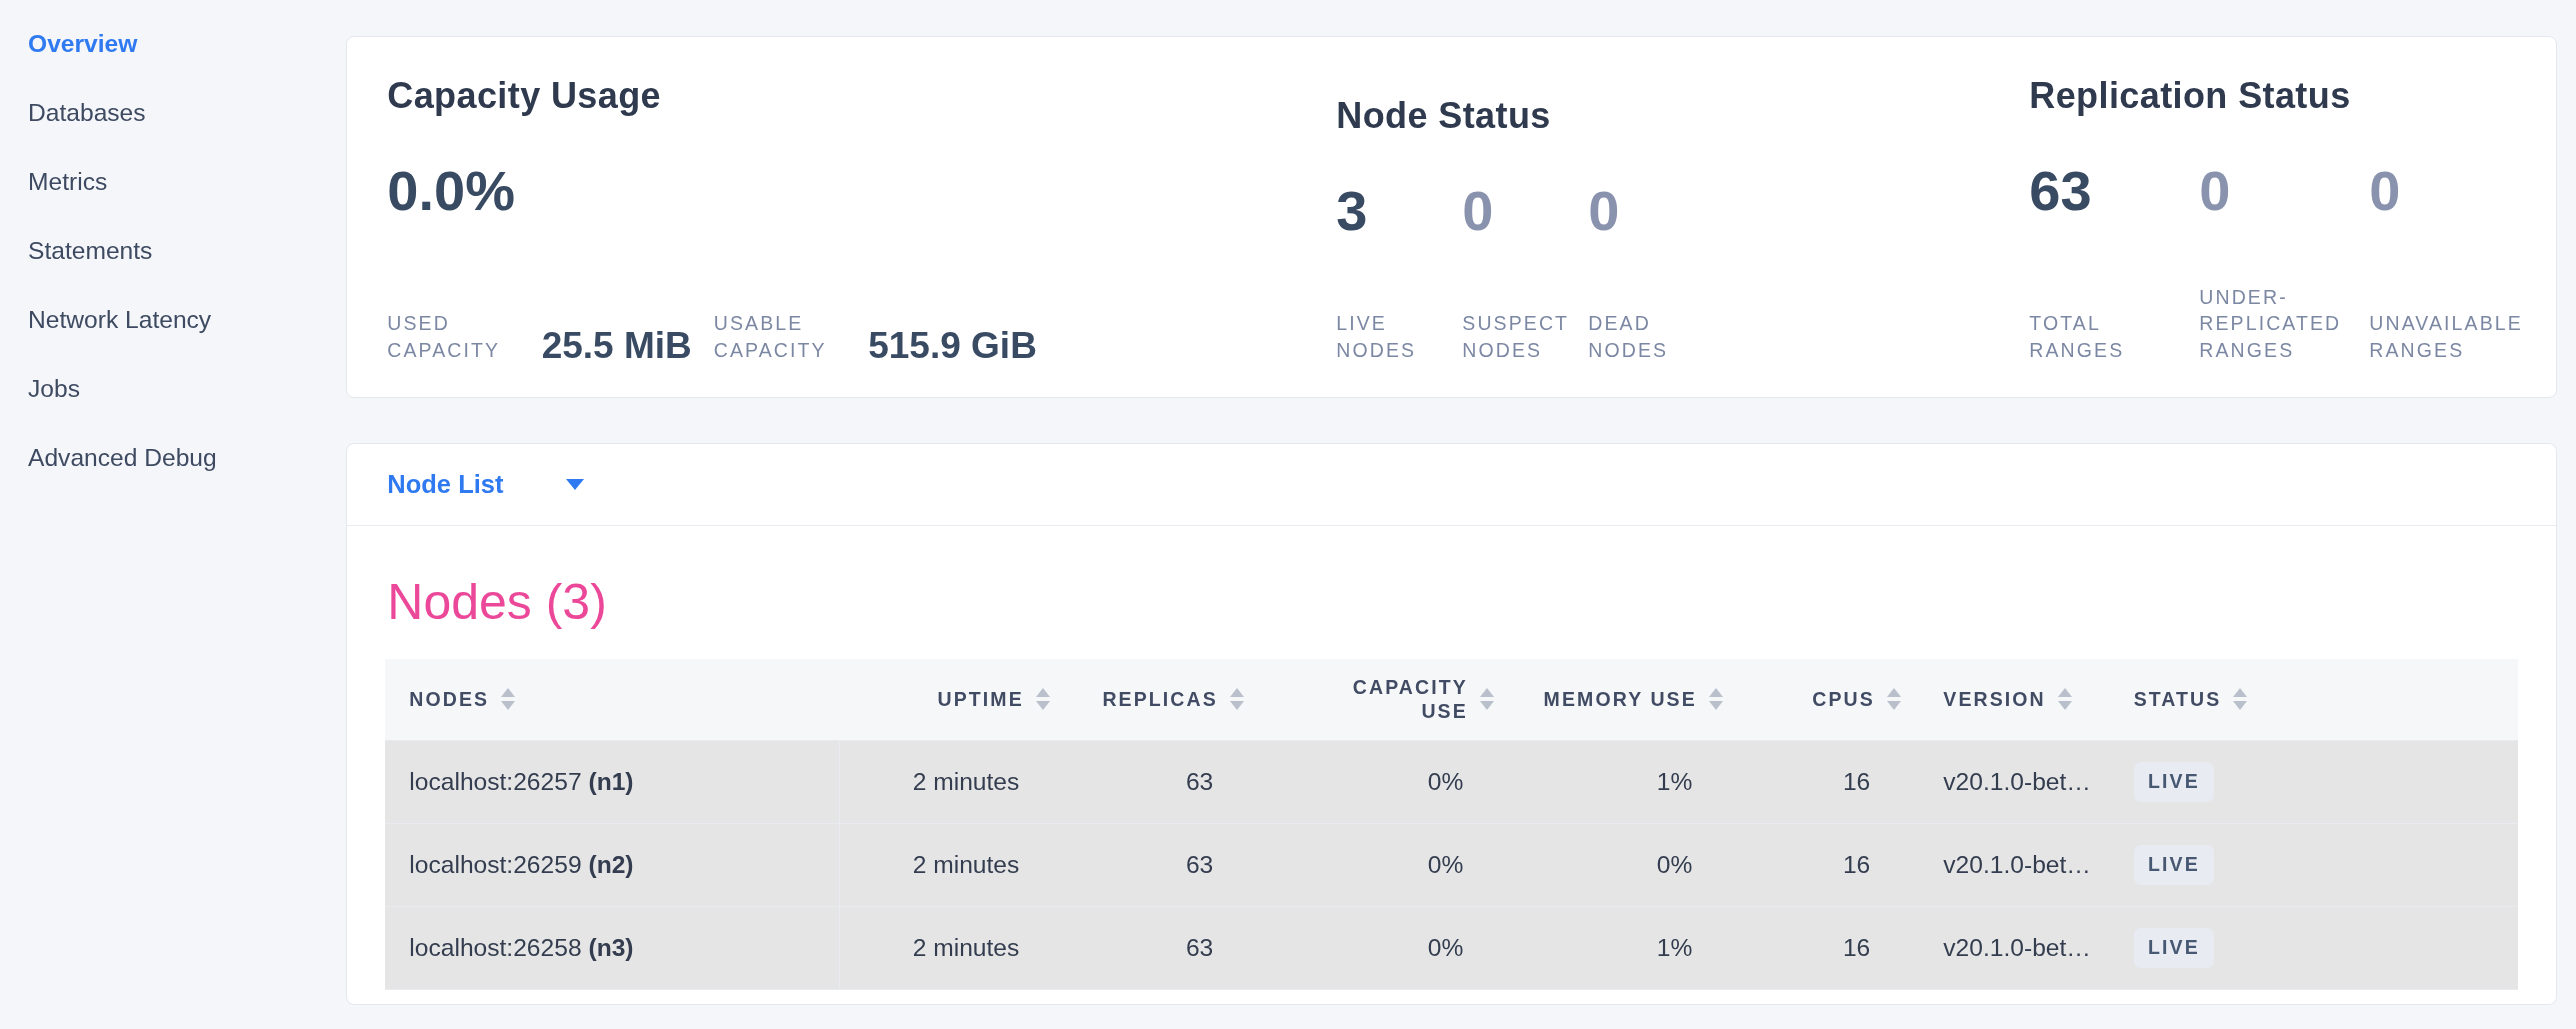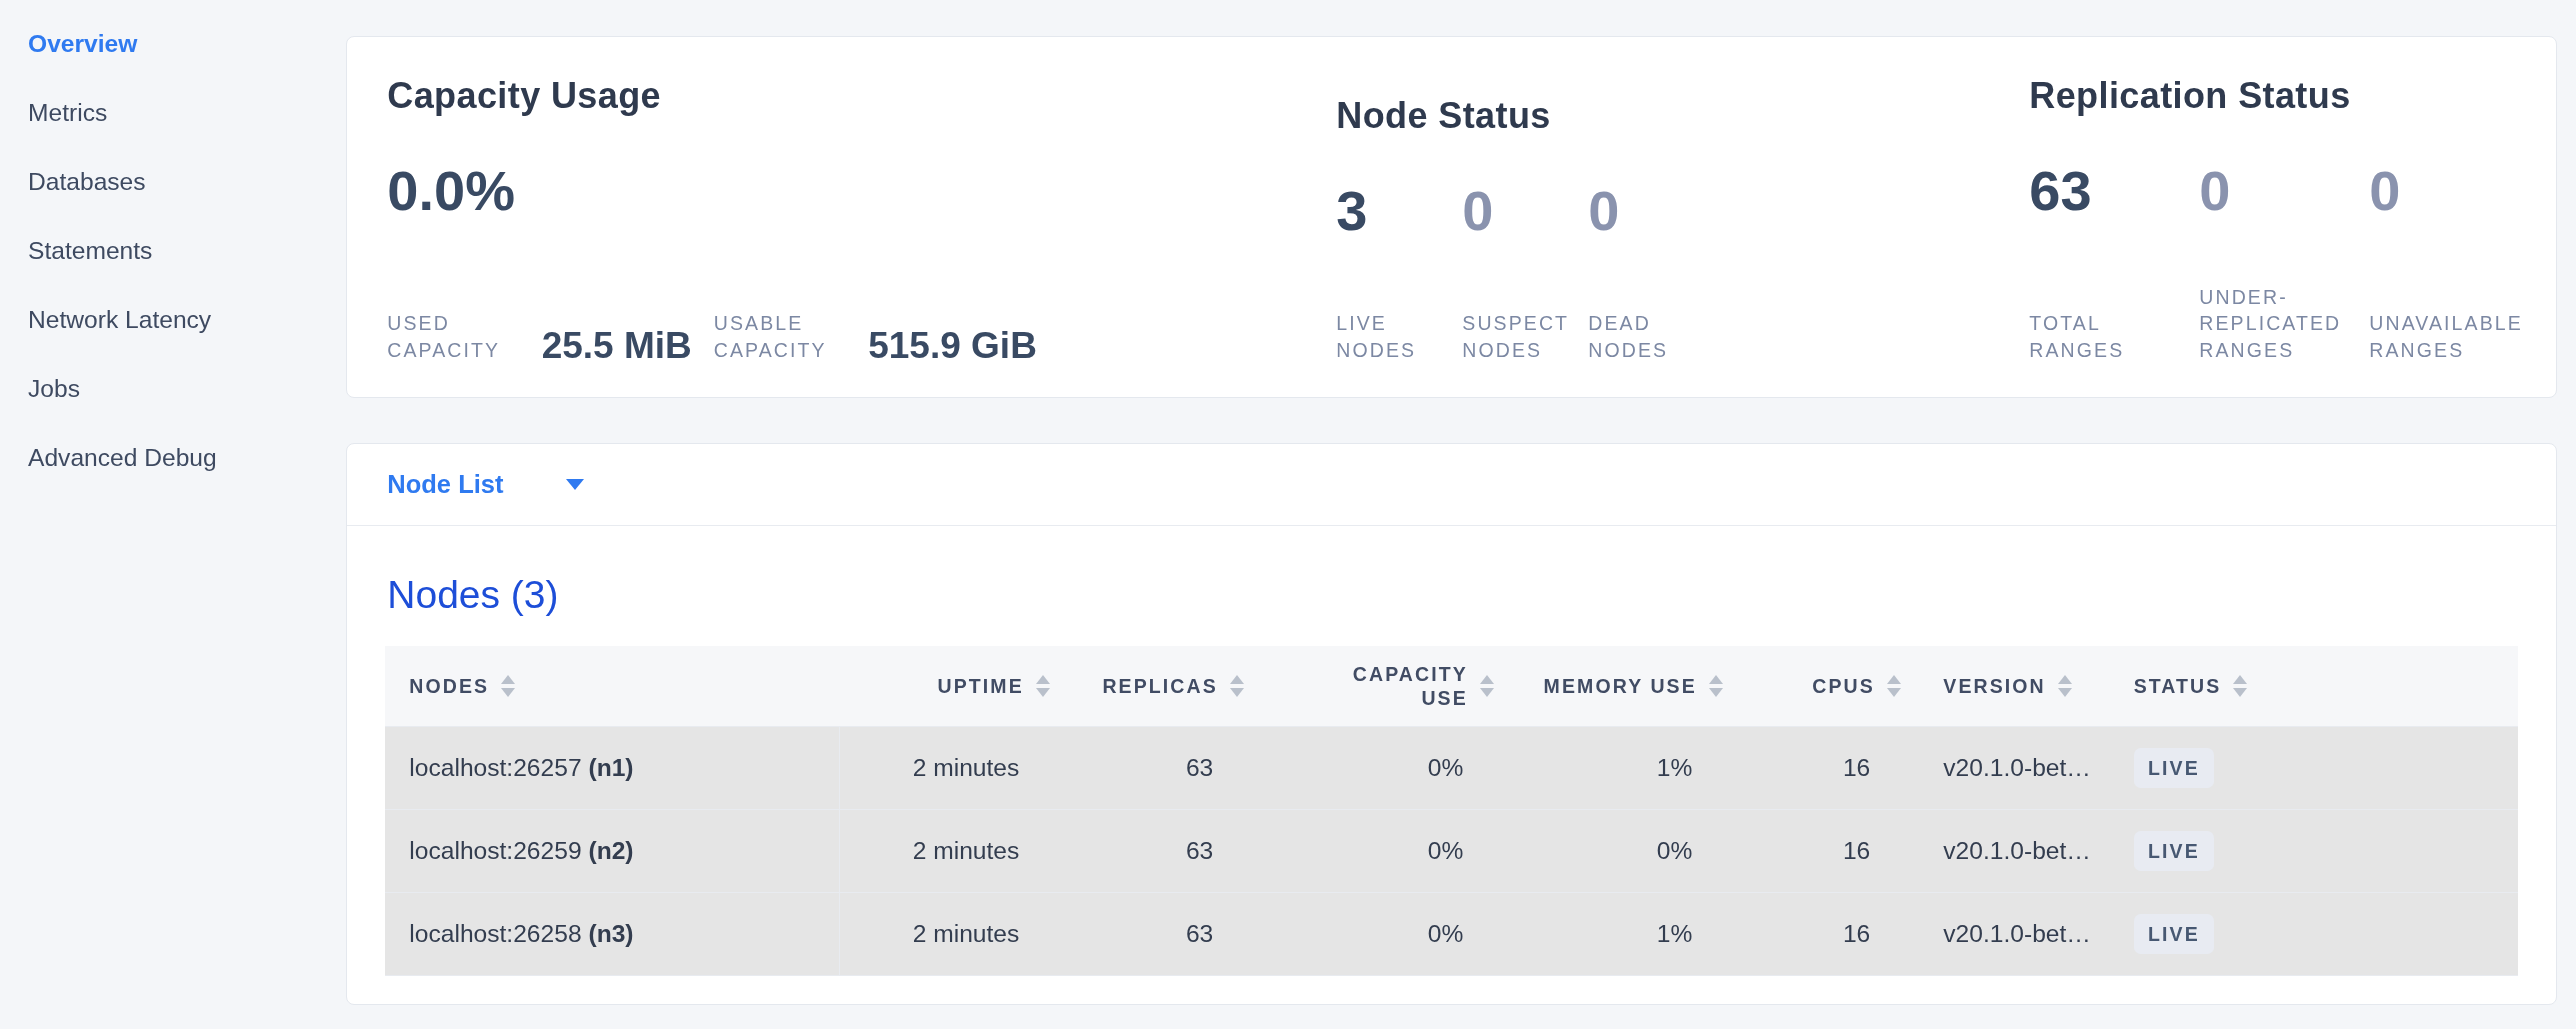--- a/index.html
+++ b/index.html
@@ -79,21 +79,21 @@
     color:var(--label);white-space:pre-line;}
 
   
   .nodelist{height:562px;padding-bottom:36px;}
   .dropdown-row{height:82px;display:flex;align-items:center;padding-left:40px;
     border-bottom:1.7px solid var(--rule);}
   .dropdown{display:flex;align-items:center;cursor:pointer;gap:41px;}
   .dropdown-label{font-size:25.5px;font-weight:600;color:var(--accent);}
   .caret{width:0;height:0;margin-left:22px;border-left:9.3px solid transparent;
     border-right:9.3px solid transparent;border-top:11px solid var(--accent);}
-  .nodes-heading{margin:46px 40px 27px;font-size:39px;line-height:1.2;font-weight:500;color:#1d4ed8;}
+  .nodes-heading{margin:46px 40px 27px;font-size:50px;line-height:1.2;font-weight:500;color:#ec4899;}
 
   table{margin:0 38px;width:calc(100% - 76px);border-collapse:collapse;table-layout:fixed;}
   thead th{background:#f6f7f9;height:81px;padding:0;border-bottom:1.7px solid var(--rule);
     font-size:19.5px;font-weight:700;letter-spacing:2.1px;color:var(--header-text);cursor:pointer;}
   .th-inner{display:flex;align-items:center;height:100%;}
   .th-left .th-inner{justify-content:flex-start;padding-left:24px;}
   .th-right .th-inner{justify-content:flex-end;padding-right:8.5px;}
   .th-version .th-inner{justify-content:flex-start;padding-left:34px;}
   .th-status .th-inner{justify-content:flex-start;padding-left:20.4px;}
   .th-label{text-align:right;white-space:pre-line;line-height:1.25;}
@@ -111,22 +111,22 @@
   td.cell-status{padding-left:20.4px;}
   .node-name{font-weight:700;}
   .badge{display:inline-block;background:var(--badge-bg);color:var(--badge-text);
     font-size:19.5px;font-weight:700;letter-spacing:2.1px;padding:8.5px 14.4px;border-radius:6.8px;}
 </style>
 </head>
 <body>
 
 <nav class="sidebar">
   <div class="side-item active">Overview</div>
+  <div class="side-item">Databases</div>
   <div class="side-item">Metrics</div>
-  <div class="side-item">Databases</div>
   <div class="side-item">Statements</div>
   <div class="side-item">Network Latency</div>
   <div class="side-item">Jobs</div>
   <div class="side-item">Advanced Debug</div>
 </nav>
 
 <main class="main">
 
   <section class="card summary">
 

